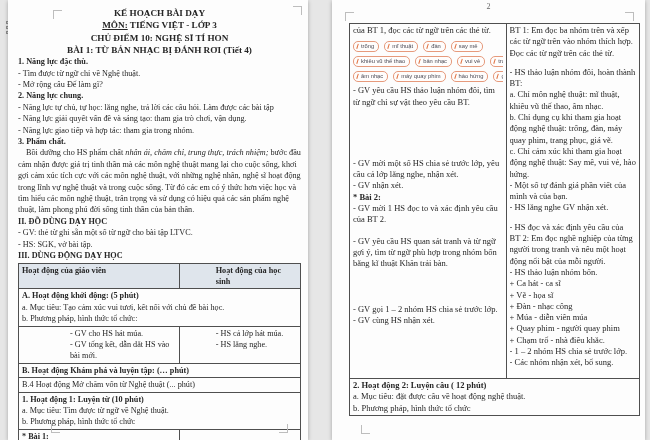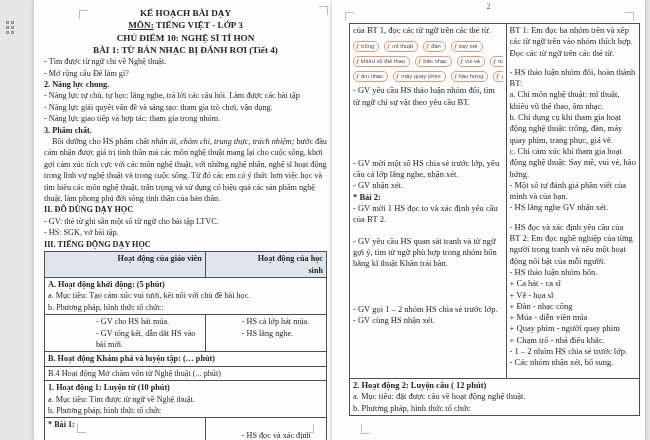--- a/index.html
+++ b/index.html
@@ -2,21 +2,21 @@
 <html><head>
 <meta charset="utf-8">
 <style>
   * { box-sizing: border-box; margin: 0; padding: 0; }
   html,body { width:650px; height:440px; overflow:hidden; background:#e6e6e6;
               font-family:"Liberation Serif", serif; }
   .canvas { position:relative; width:650px; height:440px; background:#e6e6e6; }
 
   .page { position:absolute; top:0; height:440px; background:#fdfdfd;
           box-shadow:0 1px 4px rgba(0,0,0,.28); color:#262626; overflow:hidden; }
-  .page1 { left:34px;  width:300px; }
+  .page1 { left:8px;  width:300px; }
   .page2 { left:332px; width:313px; }
 
   
   .drag-handle { position:absolute; left:6px; top:21px; width:9px; height:13px;
                  display:grid; grid-template-columns:3px 3px; grid-auto-rows:3px;
                  gap:2px; cursor:grab; }
   .drag-handle span { width:3px; height:3px; background:#c9c9c9; border:1px solid #8f8f8f; }
 
   
   .crop { position:absolute; width:9px; height:9px; border:0 solid #bdbdbd; }
@@ -31,21 +31,21 @@
   
   .p1-content { padding:7px 7px 0 10px; font-size:8.2px; line-height:11.4px; }
   .tline { text-align:center; font-weight:bold; font-size:9.2px; line-height:12.3px; }
   .u { text-decoration:underline; }
   .b { font-weight:bold; }
   .i { font-style:italic; }
   .ln { }
 
   table.doc { width:100%; border-collapse:collapse; table-layout:fixed; margin-top:1px;border-radius:11px; }
   table.doc td { border:1px solid #4f4f4f; vertical-align:top; padding:1px 3px 1px 3px; }
-  .hdr td { background:#dfe5ec; text-align:right; font-weight:bold; }
+  .hdr td { background:#dfe5ec; text-align:left; font-weight:bold; }
   .p1 .cgv { width:57%; } .p1 .chs { width:43%;padding-left:36px; }
   .p2 .cgv { width:54%; } .p2 .chs { width:46%; }
   .minrow { min-height:24px;margin-left:48px; }
   .hs-offset { padding-top:11px; }
 
   
   .p2-content { padding:22px 5px 0 17px; font-size:8.5px; line-height:11.3px; }
   .cellbox { height:352px; overflow:hidden; } .sp8{height:8px} .sp10{height:10px} .sp34{height:34px} .sp50{height:50px}
 
   
@@ -77,32 +77,33 @@
     <div class="crop tr" style="right:6px; top:6px;"></div>
     <div class="crop bl" style="left:43px; bottom:7px;"></div>
     <div class="crop br" style="right:20px; bottom:7px;"></div>
 
     <div class="p1-content">
       <div class="tline">KẾ HOẠCH BÀI DẠY</div>
       <div class="tline"><span class="u">MÔN:</span><span> TIẾNG VIỆT - LỚP 3</span></div>
       <div class="tline">CHỦ ĐIỂM 10: NGHỆ SĨ TÍ HON</div>
       <div class="tline">BÀI 1: TỪ BẢN NHẠC BỊ ĐÁNH RƠI (Tiết 4)</div>
 
+      <div class="ln b">1. Năng lực đặc thù.</div>
       <div class="ln">- Tìm được từ ngữ chỉ về Nghệ thuật.</div>
       <div class="ln">- Mở rộng câu Để làm gì?</div>
       <div class="ln b">2. Năng lực chung.</div>
       <div class="ln">- Năng lực tự chủ, tự học: lắng nghe, trả lời các câu hỏi. Làm được các bài tập</div>
       <div class="ln">- Năng lực giải quyết vấn đề và sáng tạo: tham gia trò chơi, vận dụng.</div>
       <div class="ln">- Năng lực giao tiếp và hợp tác: tham gia trong nhóm.</div>
       <div class="ln b">3. Phẩm chất.</div>
       <div class="ln" style="text-indent:8px;"><span>Bồi dưỡng cho HS phẩm chất </span><span class="i">nhân ái, chăm chỉ, trung thực, trách nhiệm;</span><span> bước đầu cảm nhận được giá trị tinh thần mà các môn nghệ thuật mang lại cho cuộc sống, khơi gợi cảm xúc tích cực với các môn nghệ thuật, với những nghệ nhân, nghệ sĩ hoạt động trong lĩnh vự nghệ thuật và trong cuộc sống. Từ đó các em có ý thức hơn việc học và tìm hiểu các môn nghệ thuật, trân trọng và sử dụng có hiệu quả các sản phẩm nghệ thuật, làm phong phú đời sống tinh thần của bản thân.</span></div>
       <div class="ln b">II. ĐỒ DÙNG DẠY HỌC</div>
       <div class="ln">- GV: thẻ từ ghi sẵn một số từ ngữ cho bài tập LTVC.</div>
       <div class="ln">- HS: SGK, vở bài tập.</div>
-      <div class="ln b">III. TIẾNG ĐỘNG DẠY HỌC</div>
+      <div class="ln b">III. DÙNG ĐỘNG DẠY HỌC</div>
 
       <table class="doc">
         <tbody>
             <tr class="hdr">
           <td class="cgv">Hoạt động của giáo viên</td>
           <td class="chs">Hoạt động của học sinh</td>
         </tr>
         <tr>
           <td colspan="2">
             <div class="b">A. Hoạt động khởi động: (5 phút)</div>

